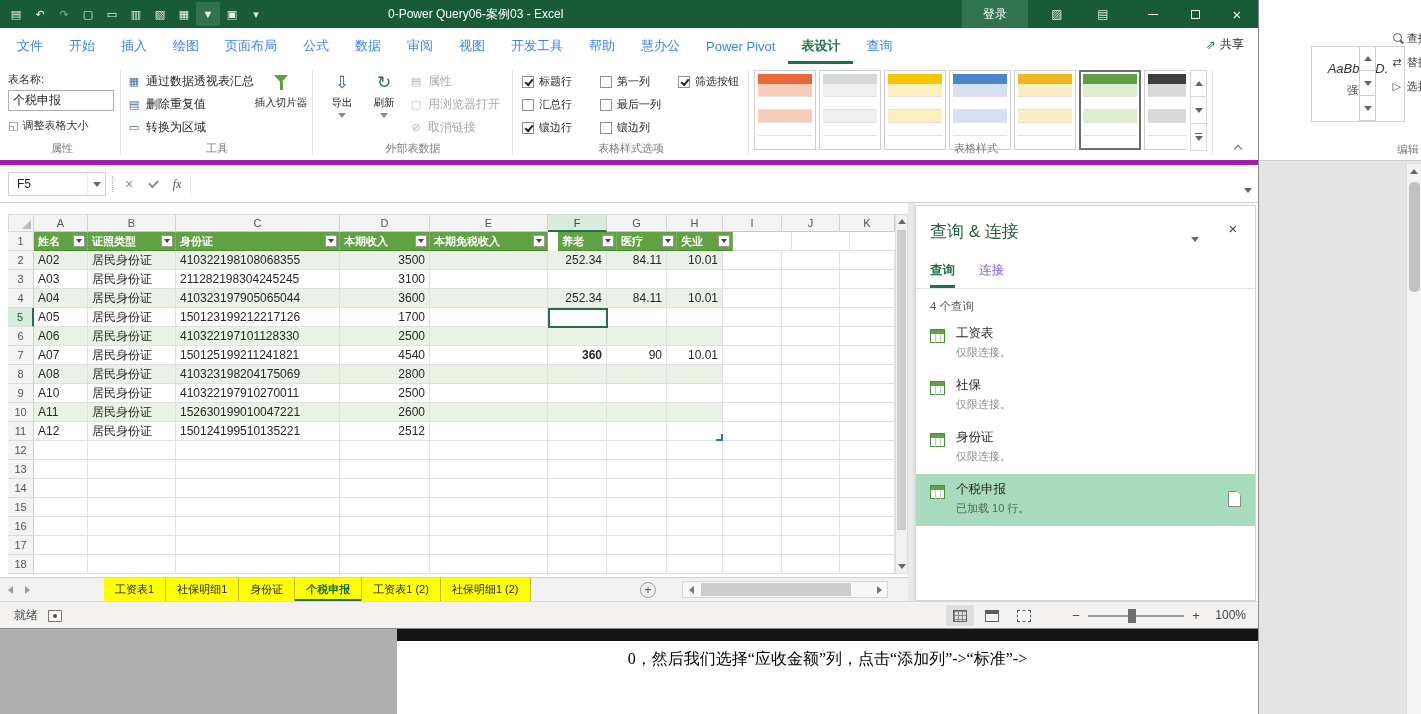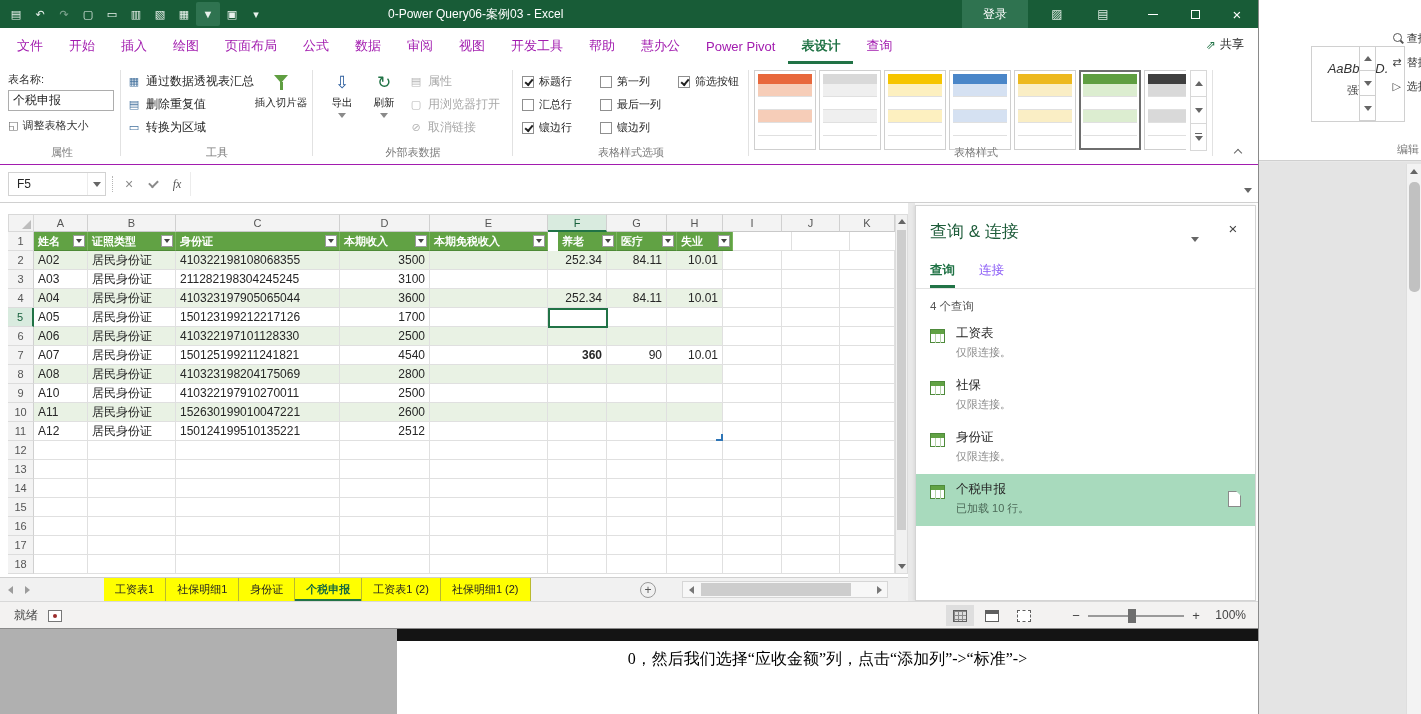--- a/index.html
+++ b/index.html
@@ -66,27 +66,27 @@
 .tbi2::after{content:"▤";}
 .winbtns{position:absolute;right:0;top:0;display:flex;height:28px;}
 .wb{width:42px;height:28px;display:flex;align-items:center;justify-content:center;color:#fff;font-size:13px;}
 .minline{width:10px;height:1px;background:#fff;display:inline-block;}
 .maxbox{width:9px;height:9px;border:1px solid #fff;display:inline-block;}
 .wb.close::after{content:"×";font-size:15px;}
 
 
 .tabrow{position:absolute;left:0;top:28px;width:100%;height:36px;background:#fff;}
 .rtabs{position:absolute;left:4px;top:0;height:36px;display:flex;}
-.rtab{padding:0 13px;height:36px;display:flex;align-items:center;font-size:13px;color:#a21caf;white-space:nowrap;}
+.rtab{padding:0 13px;height:36px;display:flex;align-items:center;font-size:13px;color:#3b82f6;white-space:nowrap;}
 .rtab.active{color:#217346;font-weight:bold;box-shadow:inset 0 -3px 0 #217346;}
 .share{position:absolute;right:14px;top:8px;display:flex;align-items:center;gap:4px;font-size:12px;color:#262626;}
 .share-ic::after{content:"⇗";color:#217346;font-size:12px;}
 
 
-.ribbon{position:absolute;left:0;top:64px;width:100%;height:101px;background:#fff;border-bottom:1px solid #a21caf;}
+.ribbon{position:absolute;left:0;top:64px;width:100%;height:101px;background:#fff;border-bottom:5px solid #a21caf;}
 .vsep{position:absolute;top:6px;height:86px;width:1px;background:#e2e2e2;}
 .grp-label{position:absolute;bottom:4px;font-size:11px;color:#7a7a7a;text-align:center;white-space:nowrap;}
 .small-item{display:flex;align-items:center;gap:4px;font-size:12px;color:#262626;height:23px;white-space:nowrap;}
 .small-item .ic{width:16px;text-align:center;font-size:11px;color:#44729e;}
 .small-item.disabled{color:#a8a8a8;}
 .small-item.disabled .ic{color:#b5b5b5;}
 .bigbtn{position:absolute;display:flex;flex-direction:column;align-items:center;font-size:11px;color:#262626;text-align:center;}
 .bic{font-size:17px;height:22px;line-height:22px;}
 .blabel{margin-top:2px;white-space:nowrap;}
 .g-props{position:absolute;left:6px;top:0;width:112px;height:100%;}

